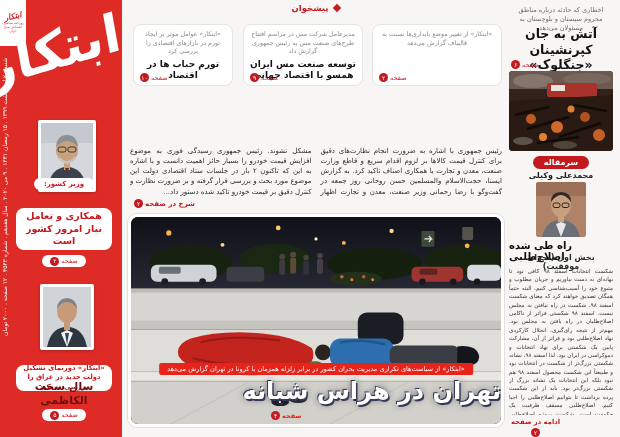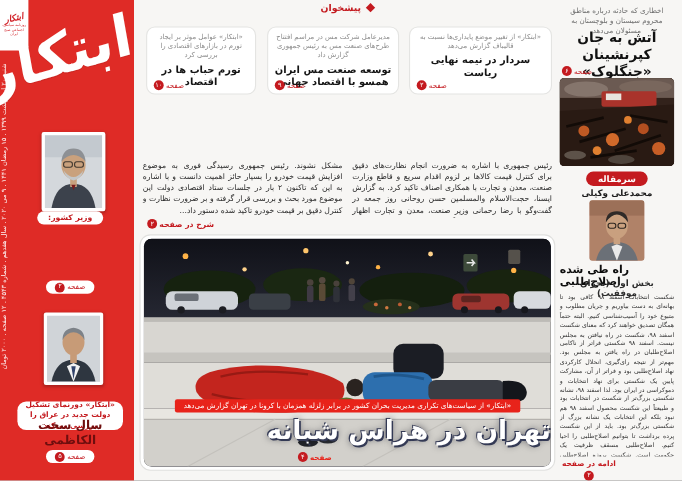--- a/index.html
+++ b/index.html
@@ -109,22 +109,25 @@
         <path d="M6 66 Q10 44 26 44 Q42 44 46 66 Z" fill="#3c424c"></path>
         <rect x="23" y="38" width="6" height="9" fill="#c9a17d"></rect>
         <ellipse cx="26" cy="27" rx="11" ry="13" fill="#c9a17d"></ellipse>
         <path d="M15 24 Q16 12 26 12 Q36 12 37 24 Q32 18 26 18 Q20 18 15 24Z" fill="#8d9094"></path>
         <path d="M17 32 Q26 44 35 32 Q33 40 26 41 Q19 40 17 32Z" fill="#c3c6c8"></path>
         <rect x="17" y="24" width="8" height="5" rx="2" fill="none" stroke="#41382f" stroke-width="1"></rect>
         <rect x="27" y="24" width="8" height="5" rx="2" fill="none" stroke="#41382f" stroke-width="1"></rect>
         <path d="M24 45 L26 50 L28 45 Z" fill="#7a1c1c"></path>
       </svg>
     </div>
-    <div class="abs side-pill" style="left:34px;top:192px;width:60px;height:12px;">
+    <div class="abs side-pill" style="left:34px;top:178px;width:60px;height:12px;">
       <span>وزیر کشور:</span>
+    </div>
+    <div class="abs side-box" style="left:16px;top:208px;width:96px;height:42px;font-size:9.5px;line-height:1.35;">
+      <span>همکاری و تعامل نیاز امروز کشور است</span>
     </div>
     <div class="abs badge-pill" style="left:42px;top:255px;width:44px;height:12px;">
       <span class="badge">
           <span class="bw">صفحه</span>
       <span class="bc">۲</span>
         </span>
     </div>
 
     <div class="abs side-photo" style="left:40px;top:284px;width:48px;height:60px;">
       <svg viewBox="0 0 48 60" width="48" height="60">
@@ -167,21 +170,20 @@
     <div class="k">مدیرعامل شرکت مس در مراسم افتتاح طرح‌های صنعت مس به رئیس جمهوری گزارش داد</div>
     <div class="t">توسعه صنعت مس ایران همسو با اقتصاد جهانی</div>
     <span class="badge">
       <span class="bw">صفحه</span>
       <span class="bc">۹</span>
       </span>
   </div>
 
   <div class="abs tcard" style="left:372px;width:130px;">
     <div class="k">«ابتکار» از تغییر موضع پایداری‌ها نسبت به قالیباف گزارش می‌دهد</div>
-    <div class="t">سردار در نیمه نهایی ریاست</div>
     <span class="badge">
       <span class="bw">صفحه</span>
       <span class="bc">۲</span>
       </span>
   </div>
 
   <div class="abs main-body">
     <p>رئیس جمهوری با اشاره به ضرورت انجام نظارت‌های دقیق برای کنترل قیمت کالاها بر لزوم اقدام سریع و قاطع وزارت صنعت، معدن و تجارت با همکاری اصناف تاکید کرد. به گزارش ایسنا، حجت‌الاسلام والمسلمین حسن روحانی روز جمعه در گفت‌وگو با رضا رحمانی وزیر صنعت، معدن و تجارت اظهار کرد: باید همه بخش‌ها و دستگاه‌های مسئول تلاش کنند تا با کنترل قیمت کالاهای مورد نیاز مردم آنان در مضیقه قرار نگرفته و دچار</p>
     <p>مشکل نشوند. رئیس جمهوری رسیدگی فوری به موضوع افزایش قیمت خودرو را بسیار حائز اهمیت دانست و با اشاره به این که تاکنون ۲ بار در جلسات ستاد اقتصادی دولت این موضوع مورد بحث و بررسی قرار گرفته و بر ضرورت نظارت و کنترل دقیق بر قیمت خودرو تاکید شده دستور داد...</p>
   </div>

